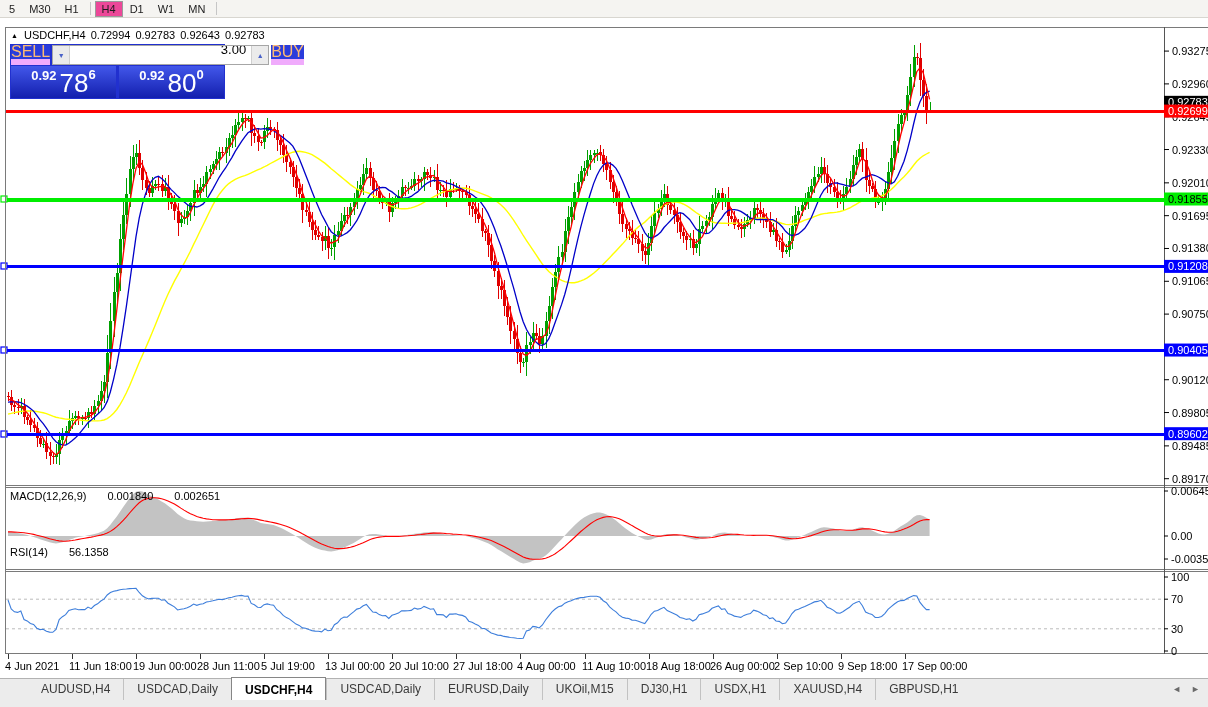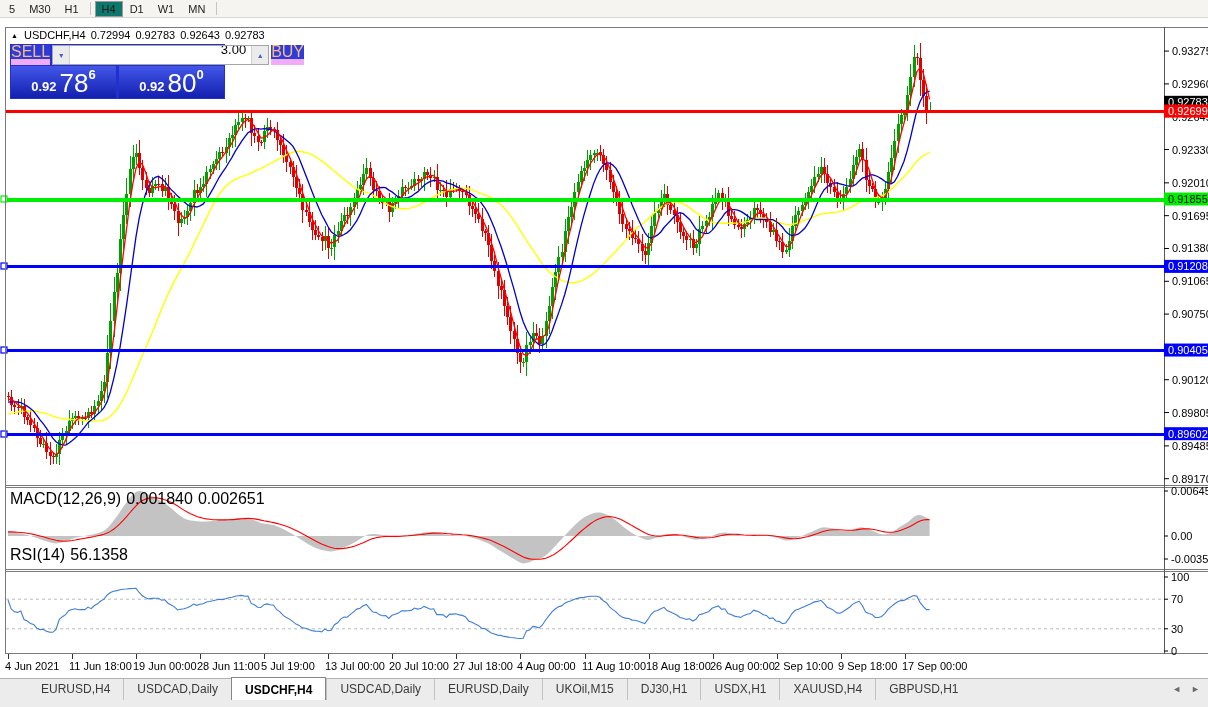--- a/index.html
+++ b/index.html
@@ -4,21 +4,21 @@
 <style>
   html,body{margin:0;padding:0}
   body{width:1208px;height:707px;position:relative;background:#fff;overflow:hidden;
        font-family:"Liberation Sans",sans-serif;-webkit-font-smoothing:none}
   #chart-svg{position:absolute;left:0;top:0;z-index:1}
 
   .toolbar{position:absolute;left:0;top:0;width:1208px;height:18px;background:#f5f4f1;
            border-bottom:1px solid #d8d6d0;display:flex;align-items:center;padding-left:2px;
            box-sizing:border-box;z-index:6}
   .tf{font-size:11px;color:#1c1c1c;padding:1px 6px;line-height:12px;border:1px solid transparent;cursor:default}
-  .tf.active{background:#0f766e;border:1px solid #9b9b9b}
+  .tf.active{background:#ec4899;border:1px solid #9b9b9b}
   .tfsep{width:1px;height:13px;background:#c6c6c6;margin:0 4px}
 
   .chart-title{position:absolute;left:11px;top:29px;z-index:5;font-size:11px;color:#000;
                display:flex;align-items:center;gap:5px;white-space:nowrap}
   .collapse{font-size:7px;margin-right:1px;color:#000}
 
   .trade{position:absolute;left:10px;top:44px;width:213px;z-index:5;background:#2130cf;padding:1px}
   .trow1{display:flex;height:20px}
   .tbtn{background:#2a3cdb;color:#fdba74;font-size:16px;display:flex;align-items:center;
         justify-content:center;border:none;border-bottom:6px solid #f0abfc;box-sizing:border-box;cursor:default}
@@ -26,25 +26,25 @@
   .spin{flex:1;margin:0 2px;background:#fff;border:1px solid #a6a6a6;display:flex;box-sizing:border-box}
   .spin-btn{width:17px;background:#ebebeb;border:none;color:#4a62c8;font-size:7px;
             display:flex;align-items:center;justify-content:center;cursor:default}
   .spin-btn.left{border-right:1px solid #cfcfcf}
   .spin-btn.right{border-left:1px solid #cfcfcf}
   .spin-val{flex:1;min-width:0;border:none;outline:none;text-align:right;font-size:13px;
             padding:0 5px 12px 0;color:#000;font-family:"Liberation Sans",sans-serif}
   .trow2{display:flex;gap:3px;margin-top:1px;height:32px}
   .pricebox{flex:1;background:linear-gradient(#4257ea,#131fae);color:#fff;display:flex;
             align-items:flex-end;justify-content:center;padding-bottom:1px}
-  .p-small{font-size:13px;font-weight:bold;margin-right:3px;margin-bottom:3px}
+  .p-small{font-size:13px;font-weight:bold;margin-right:3px;margin-bottom:14px}
   .p-big{font-size:26px;line-height:27px}
   .p-sup{font-size:13px;font-weight:bold;align-self:flex-start;margin-top:1px}
 
-  .ind-label{position:absolute;z-index:5;font-size:16px;color:#000;display:flex;gap:5px;white-space:nowrap}
+  .ind-label{position:absolute;z-index:5;font-size:11px;color:#000;display:flex;gap:21px;white-space:nowrap}
   #macd-label{left:10px;top:490px}
   #rsi-label{left:10px;top:546px}
 
   .tabbar{position:absolute;left:0;top:678px;width:1208px;height:29px;background:#ececec;
           border-top:1px solid #b2b2b2;box-sizing:border-box;z-index:6}
   .tabs{display:flex;align-items:stretch;height:21px;padding-left:28px}
   .tab{font-size:12px;color:#3a3a3a;padding:3px 13px 0;cursor:default;white-space:nowrap}
   .tab + .tab{border-left:1px solid #c2c2c2}
   .tab.active{background:#fff;font-weight:bold;color:#000;border:1px solid #868686;
               border-bottom:none;margin-top:-2px;padding-top:5px}
@@ -813,21 +813,21 @@
   <span>0.001840</span>
   <span>0.002651</span>
 </div>
 <div class="ind-label" id="rsi-label">
   <span>RSI(14)</span>
   <span>56.1358</span>
 </div>
 
 <div class="tabbar">
   <div class="tabs">
-      <div class="tab">EURUSD,H4</div>
+      <div class="tab">AUDUSD,H4</div>
       <div class="tab">USDCAD,Daily</div>
       <div class="tab active">USDCHF,H4</div>
       <div class="tab">USDCAD,Daily</div>
       <div class="tab">EURUSD,Daily</div>
       <div class="tab">UKOil,M15</div>
       <div class="tab">DJ30,H1</div>
       <div class="tab">USDX,H1</div>
       <div class="tab">XAUUSD,H4</div>
       <div class="tab">GBPUSD,H1</div>
     </div>

